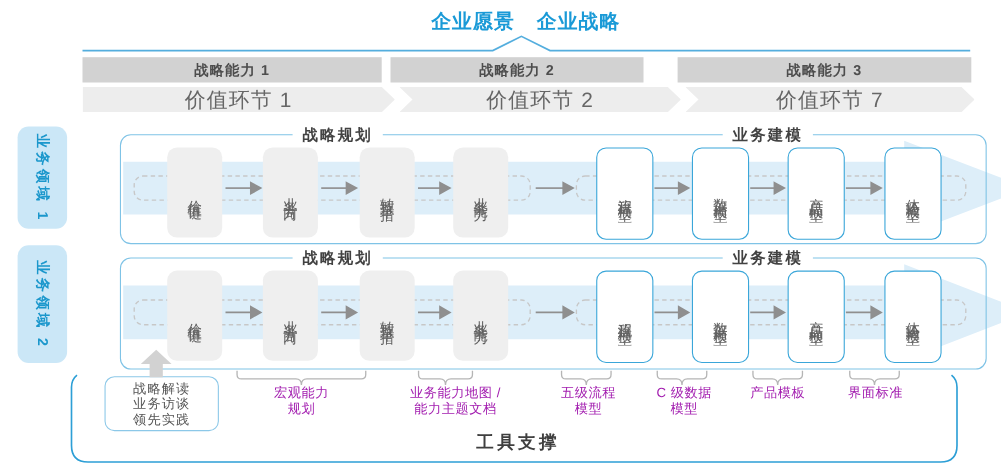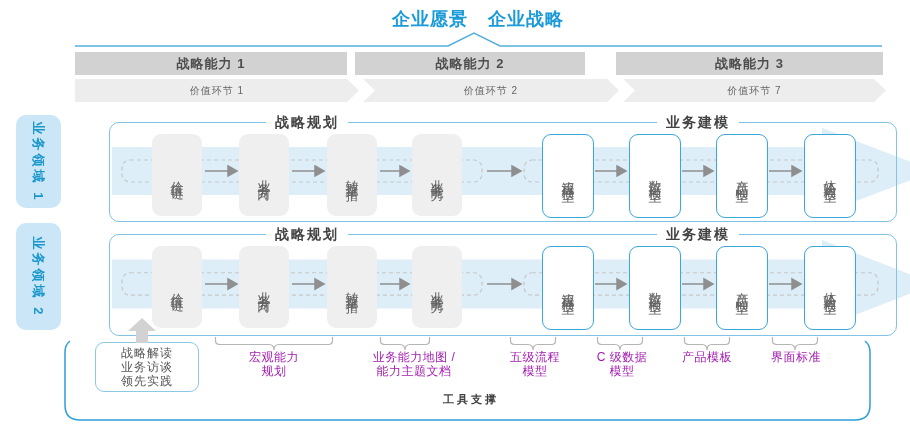--- a/index.html
+++ b/index.html
@@ -13,21 +13,21 @@
   .vision-bar{position:absolute;top:7px;left:478px;transform:translateX(-50%);
     display:flex;gap:20px;white-space:nowrap;}
   .vision-bar span{font-size:18px;font-weight:bold;color:#1a9ad7;letter-spacing:1px;}
 
   
   .cap-seg{position:absolute;top:52px;height:23px;background:#d2d2d2;
     display:flex;align-items:center;justify-content:center;
     font-size:13px;font-weight:bold;color:#4d4d4d;letter-spacing:1px;}
   .val-seg{position:absolute;top:79px;height:23px;background:#ededed;
     display:flex;align-items:center;justify-content:center;
-    font-size:10px;color:#666;letter-spacing:1px;}
+    font-size:19px;color:#666;letter-spacing:1px;}
   .val-first{clip-path:polygon(0 0,calc(100% - 12px) 0,100% 50%,calc(100% - 12px) 100%,0 100%);}
   .val-next{clip-path:polygon(0 0,calc(100% - 12px) 0,100% 50%,calc(100% - 12px) 100%,0 100%,12px 50%);}
 
   
   .domain{position:absolute;left:16px;width:45px;background:#cbe7f7;border-radius:10px;
     display:flex;align-items:center;justify-content:center;}
   .domain span{transform:rotate(90deg);white-space:nowrap;font-size:13px;font-weight:bold;
     color:#1b97cc;letter-spacing:3px;}
 
   
@@ -54,21 +54,21 @@
 
   
   .brace{position:absolute;top:337px;height:14px;overflow:visible;}
   .note{position:absolute;top:351px;transform:translateX(-50%);text-align:center;
     font-size:12px;color:#a21caf;line-height:1.16;white-space:nowrap;letter-spacing:0.5px;}
   .inputs-box{position:absolute;left:95px;top:342px;width:102px;height:48px;
     border:1.2px solid #8cc8e8;border-radius:9px;background:#fff;
     display:flex;flex-direction:column;align-items:center;justify-content:center;
     font-size:12px;color:#555;line-height:1.18;letter-spacing:1px;z-index:3;}
   .tool-label{position:absolute;left:471px;top:392px;transform:translateX(-50%);
-    font-size:11px;font-weight:bold;color:#3f3f3f;letter-spacing:3px;white-space:nowrap;}
+    font-size:16px;font-weight:bold;color:#3f3f3f;letter-spacing:3px;white-space:nowrap;}
 </style>
 </head>
 <body>
 
 <div class="canvas">
 
   <div class="vision-bar">
     <span>企业愿景</span>
     <span>企业战略</span>
   </div>

